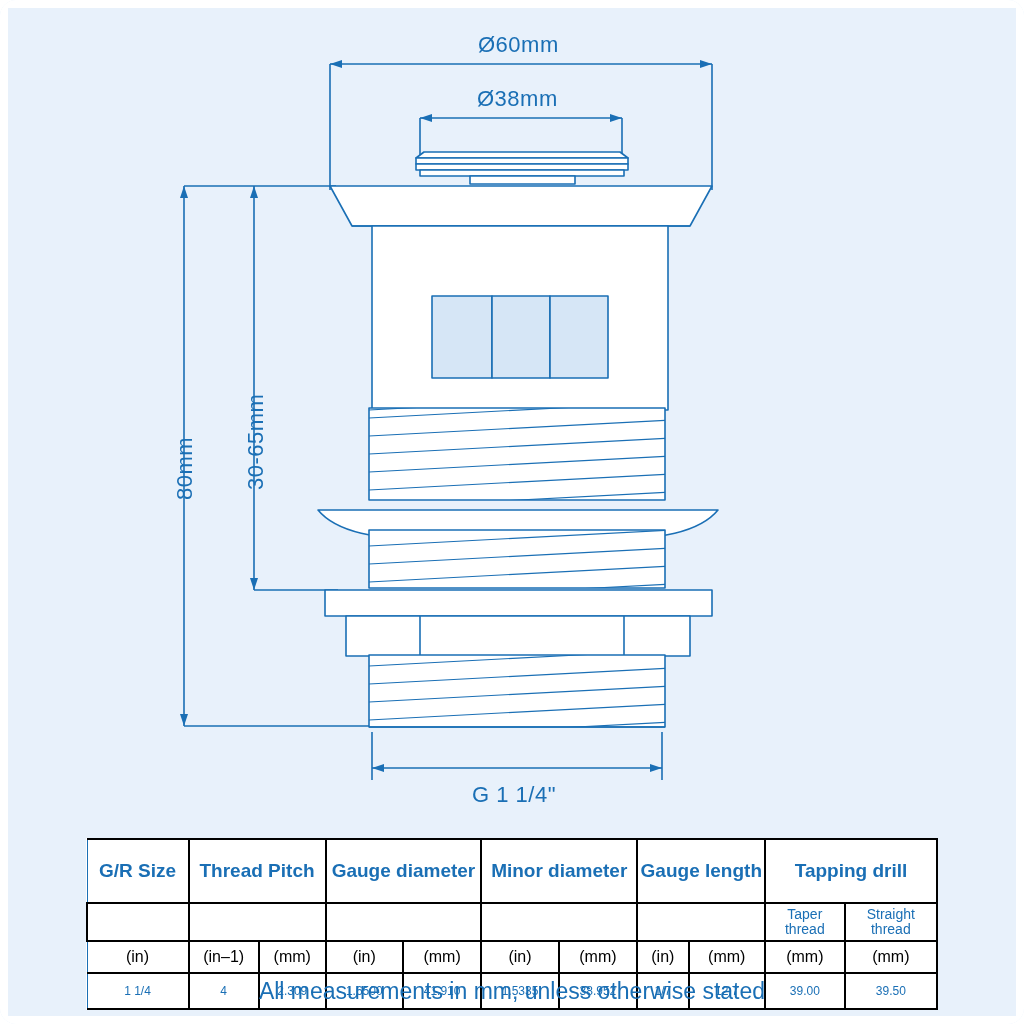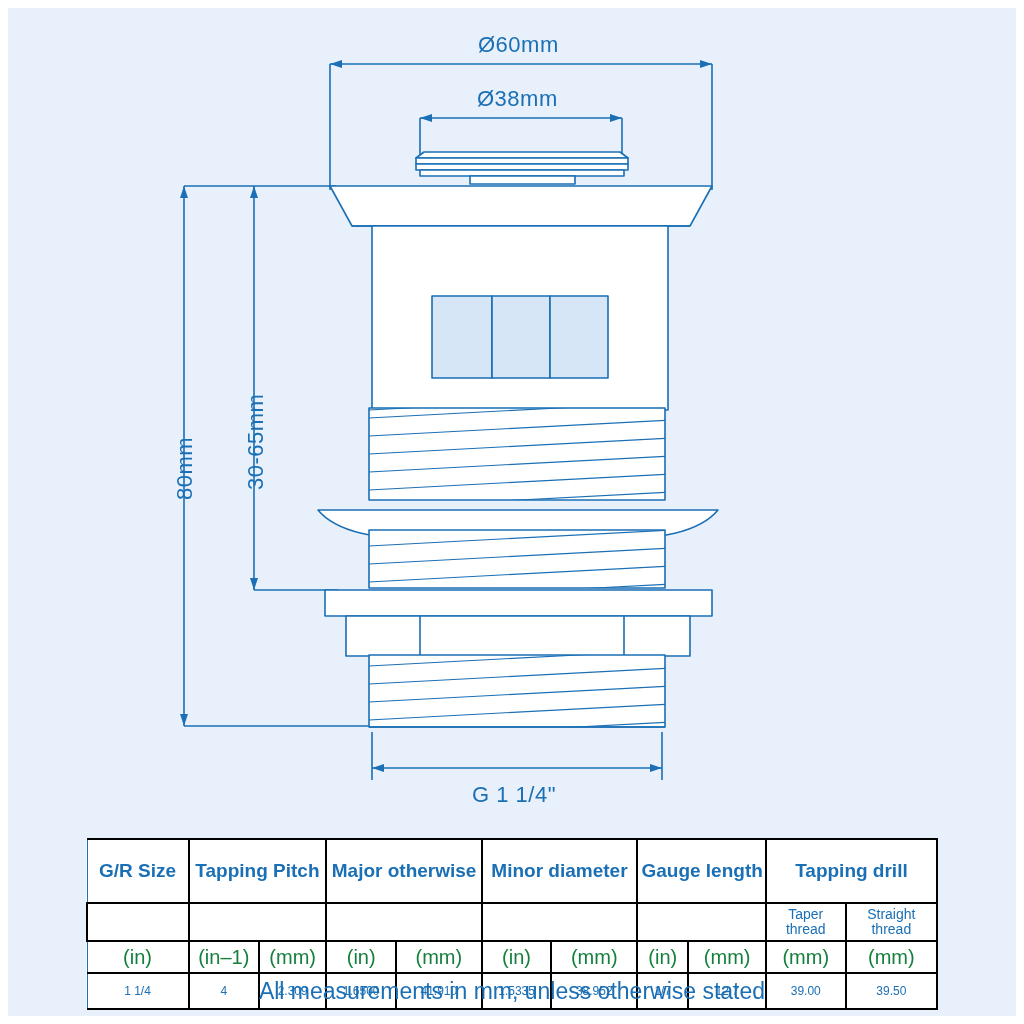--- a/index.html
+++ b/index.html
@@ -58,23 +58,23 @@
     padding: 2px 2px;
     font-weight: normal;
   }
   #spec-table .grp {
     font-size: 19px;
     font-weight: bold;
     height: 58px;
     line-height: 22px;
   }
   #spec-table .unit {
-    font-size: 20px;
+    font-size: 16px;
     height: 26px;
-    color: #15803d;
+    color: #000000;
   }
   #spec-table .val {
     font-size: 12px;
     height: 30px;
     color: #1a6fb5;
   }
   #spec-table .sub {
     font-size: 14px;
     height: 32px;
     line-height: 15px;
@@ -208,22 +208,22 @@
   <div class="dim-text vertical" style="left:172px; top:500px; transform: rotate(-90deg);">80mm</div>
 
   <div class="dim-text vertical" style="left:243px; top:490px; transform: rotate(-90deg);">30-65mm</div>
 
   <div class="dim-text" style="left:472px; top:782px;">G 1 1/4"</div>
 
   <table id="spec-table">
     <tbody>
       <tr class="grp-row">
         <td class="grp" rowspan="1" style="width:96px;">G/R Size</td>
-        <td class="grp" colspan="2" style="width:140px;">Tapping Pitch</td>
-        <td class="grp" colspan="2" style="width:160px;">Major otherwise</td>
+        <td class="grp" colspan="2" style="width:140px;">Thread Pitch</td>
+        <td class="grp" colspan="2" style="width:160px;">Gauge diameter</td>
         <td class="grp" colspan="2" style="width:160px;">Minor diameter</td>
         <td class="grp" colspan="2" style="width:130px;text-align:right;">Gauge length</td>
         <td class="grp" colspan="2" style="width:160px; border-bottom:1px solid #1a6fb5;text-align:center;">Tapping drill</td>
       </tr>
       <tr>
         <td class="sub" style="border-top:none;border-bottom:none;"></td>
         <td class="sub" colspan="2" style="border-top:none;border-bottom:none;"></td>
         <td class="sub" colspan="2" style="border-top:none;border-bottom:none;"></td>
         <td class="sub" colspan="2" style="border-top:none;border-bottom:none;"></td>
         <td class="sub" colspan="2" style="border-top:none;border-bottom:none;"></td>

